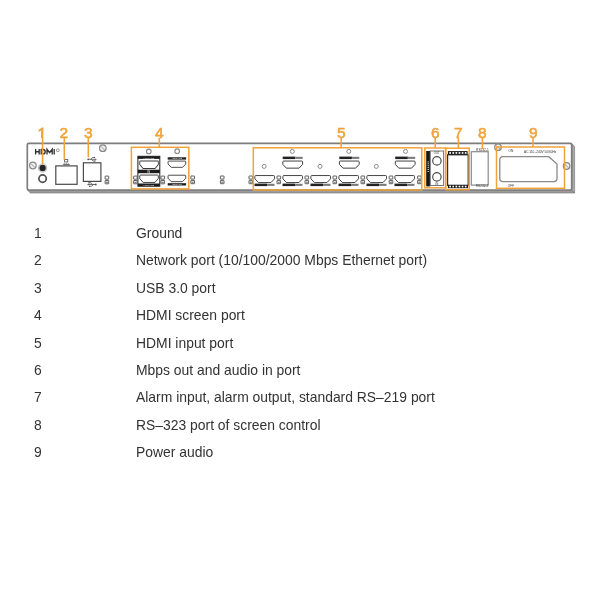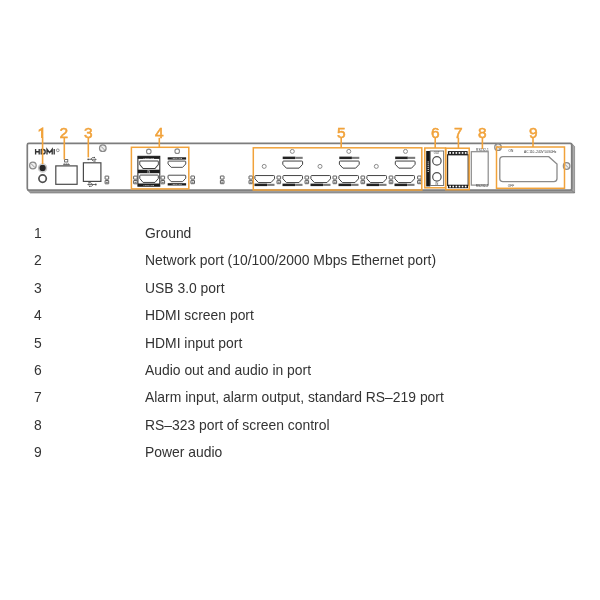--- a/index.html
+++ b/index.html
@@ -2,21 +2,21 @@
 <html><head>
 <meta charset="utf-8">
 <style>
 html,body{margin:0;padding:0;background:#fff;}
 *{-webkit-font-smoothing:antialiased;}
 #page{position:relative;width:600px;height:600px;background:#fff;overflow:hidden;
   font-family:"Liberation Sans",sans-serif;}
 svg{position:absolute;left:0;top:0;}
 .row{position:absolute;left:0;width:600px;font-size:13.9px;line-height:17px;color:#333;}
 .n{position:absolute;left:34px;}
-.t{position:absolute;left:145px;white-space:nowrap;}
+.t{position:absolute;left:136px;white-space:nowrap;}
 </style>
 </head>
 <body>
 <div id="page">
 <svg width="600" height="600" viewBox="0 0 600 600">
   <defs>
     <path id="hp" d="M1.2,0.45 H19.2 Q20,0.45 20,1.25 V3.7 L16.5,7.45 H3.9 L0.4,3.7 V1.25 Q0.4,0.45 1.2,0.45 Z"></path>
     <g id="sqp">
       <rect x="0" y="0" width="3.6" height="3.1" rx="0.3" fill="#fff" stroke="#4c4c4c" stroke-width="0.9"></rect>
       <rect x="0" y="4.4" width="3.6" height="3.3" rx="0.3" fill="#fff" stroke="#4c4c4c" stroke-width="0.9"></rect>
@@ -228,21 +228,21 @@
 <div class="row" style="top:307.2px">
       <span class="n">4</span>
       <span class="t">HDMI screen port</span>
     </div>
 <div class="row" style="top:334.6px">
       <span class="n">5</span>
       <span class="t">HDMI input port</span>
     </div>
 <div class="row" style="top:362px">
       <span class="n">6</span>
-      <span class="t">Audio out and audio in port</span>
+      <span class="t">Mbps out and audio in port</span>
     </div>
 <div class="row" style="top:389.4px">
       <span class="n">7</span>
       <span class="t">Alarm input, alarm output, standard RS–219 port</span>
     </div>
 <div class="row" style="top:416.8px">
       <span class="n">8</span>
       <span class="t">RS–323 port of screen control</span>
     </div>
 <div class="row" style="top:444.2px">

